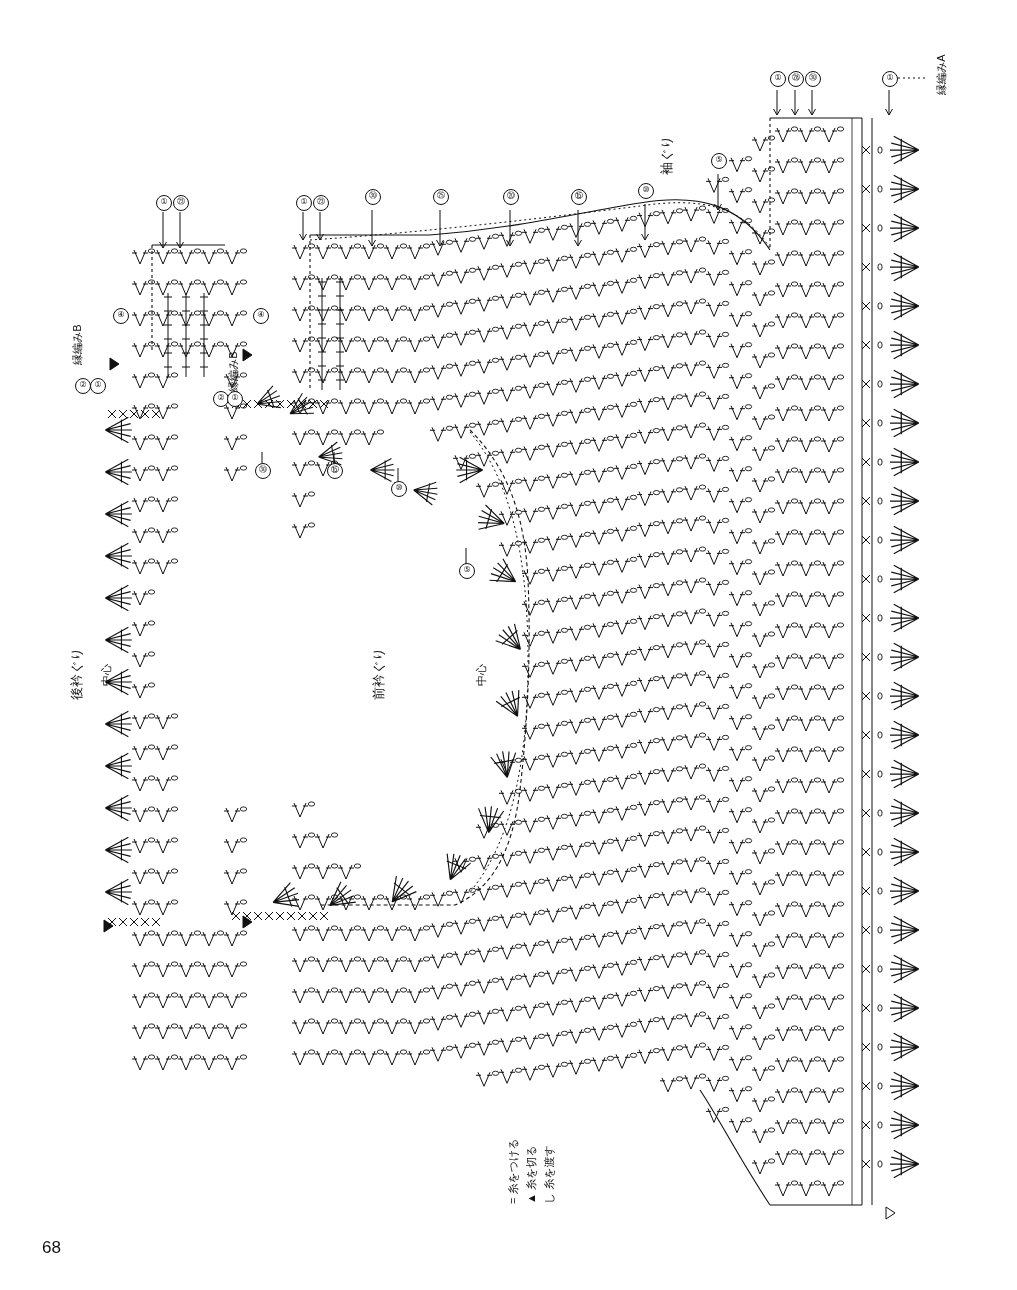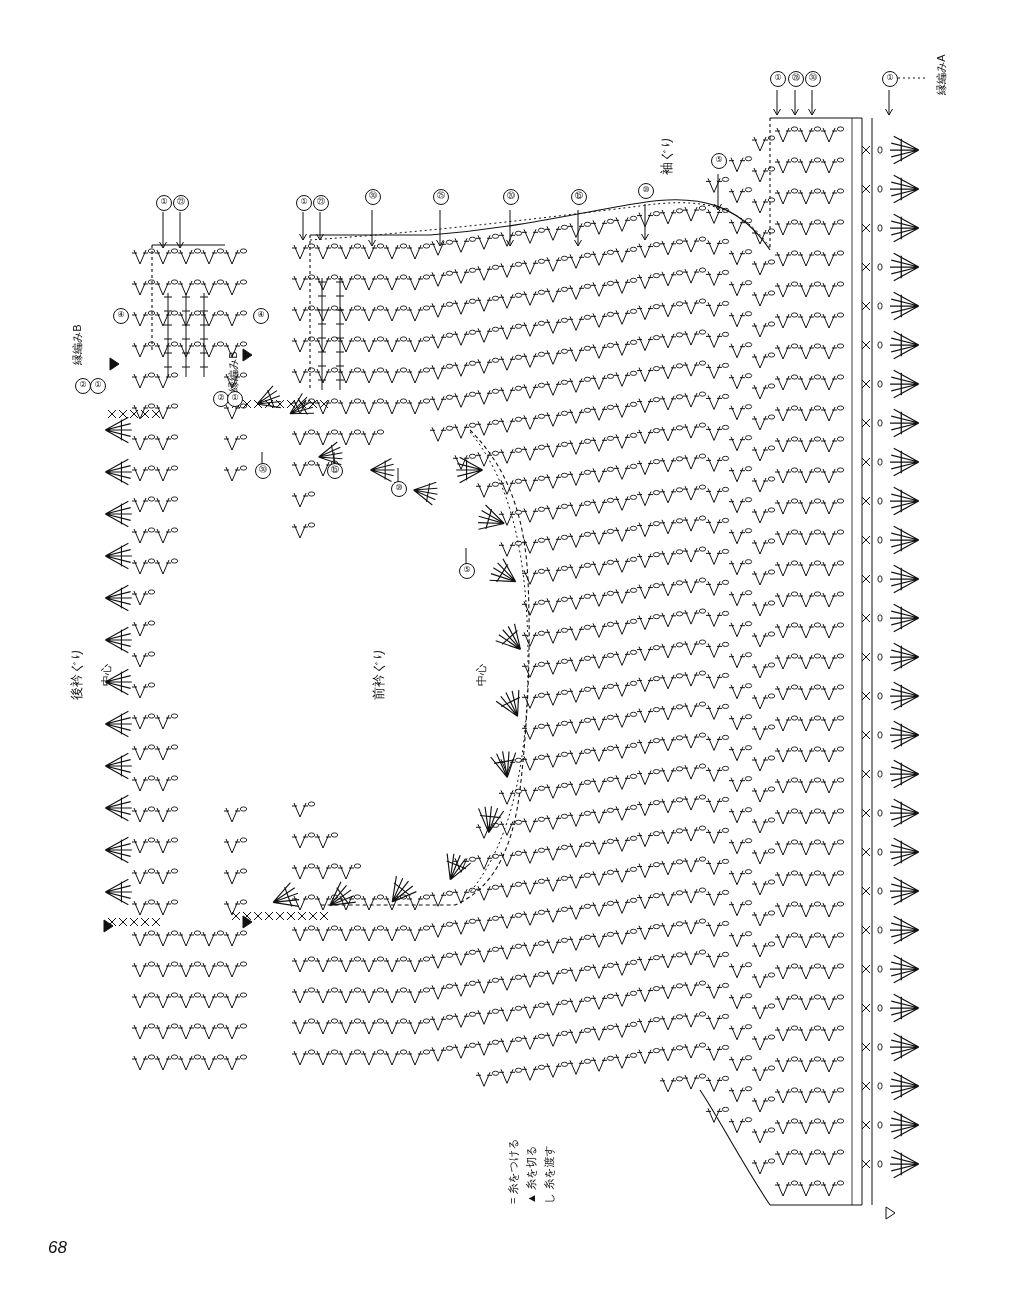--- a/index.html
+++ b/index.html
@@ -40,25 +40,24 @@
     white-space: nowrap;
     font-size: 13px;
     line-height: 1;
     transform-origin: left top;
     transform: rotate(-90deg);
     color: #111;
   }
   .vlabel.small { font-size: 11px; }
   .page-number {
     position: absolute;
-    left: 48px;
+    left: 42px;
     top: 1238px;
     font-size: 17px;
     color: #111;
-    font-style: italic;
   }
   .circnum {
     position: absolute;
     width: 17px;
     height: 17px;
     border: 1px solid #111;
     border-radius: 50%;
     font-size: 9.5px;
     line-height: 15px;
     text-align: center;

